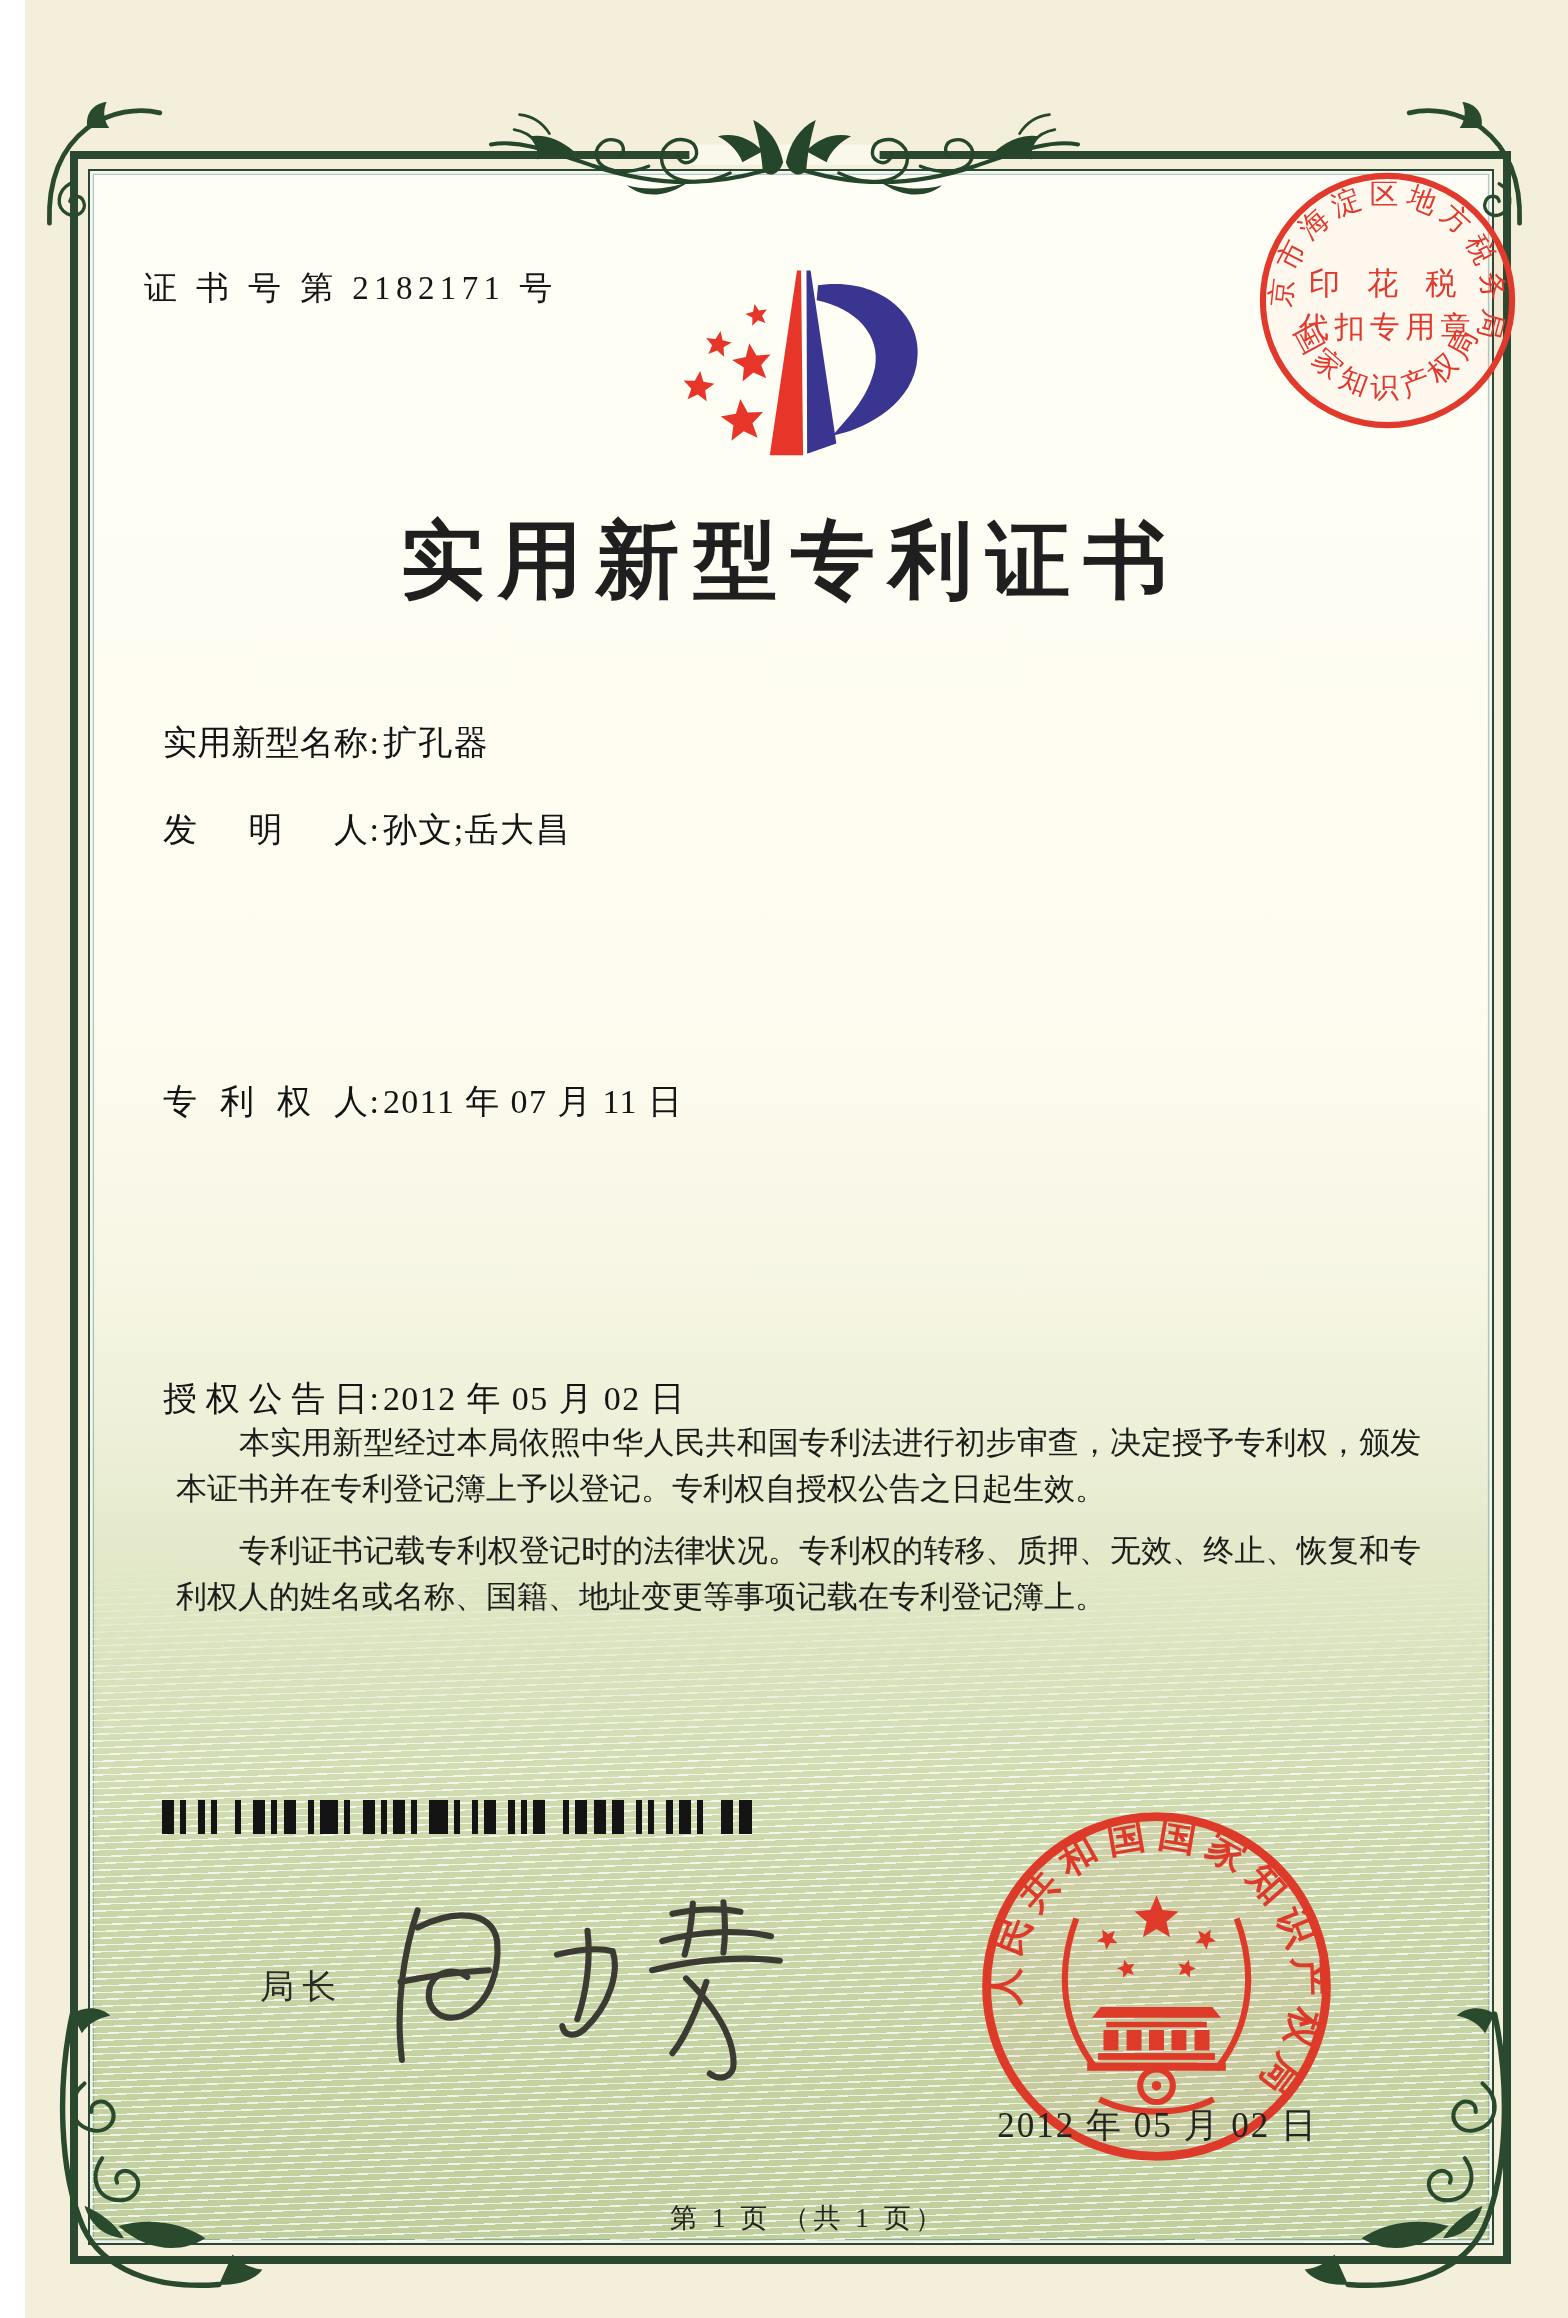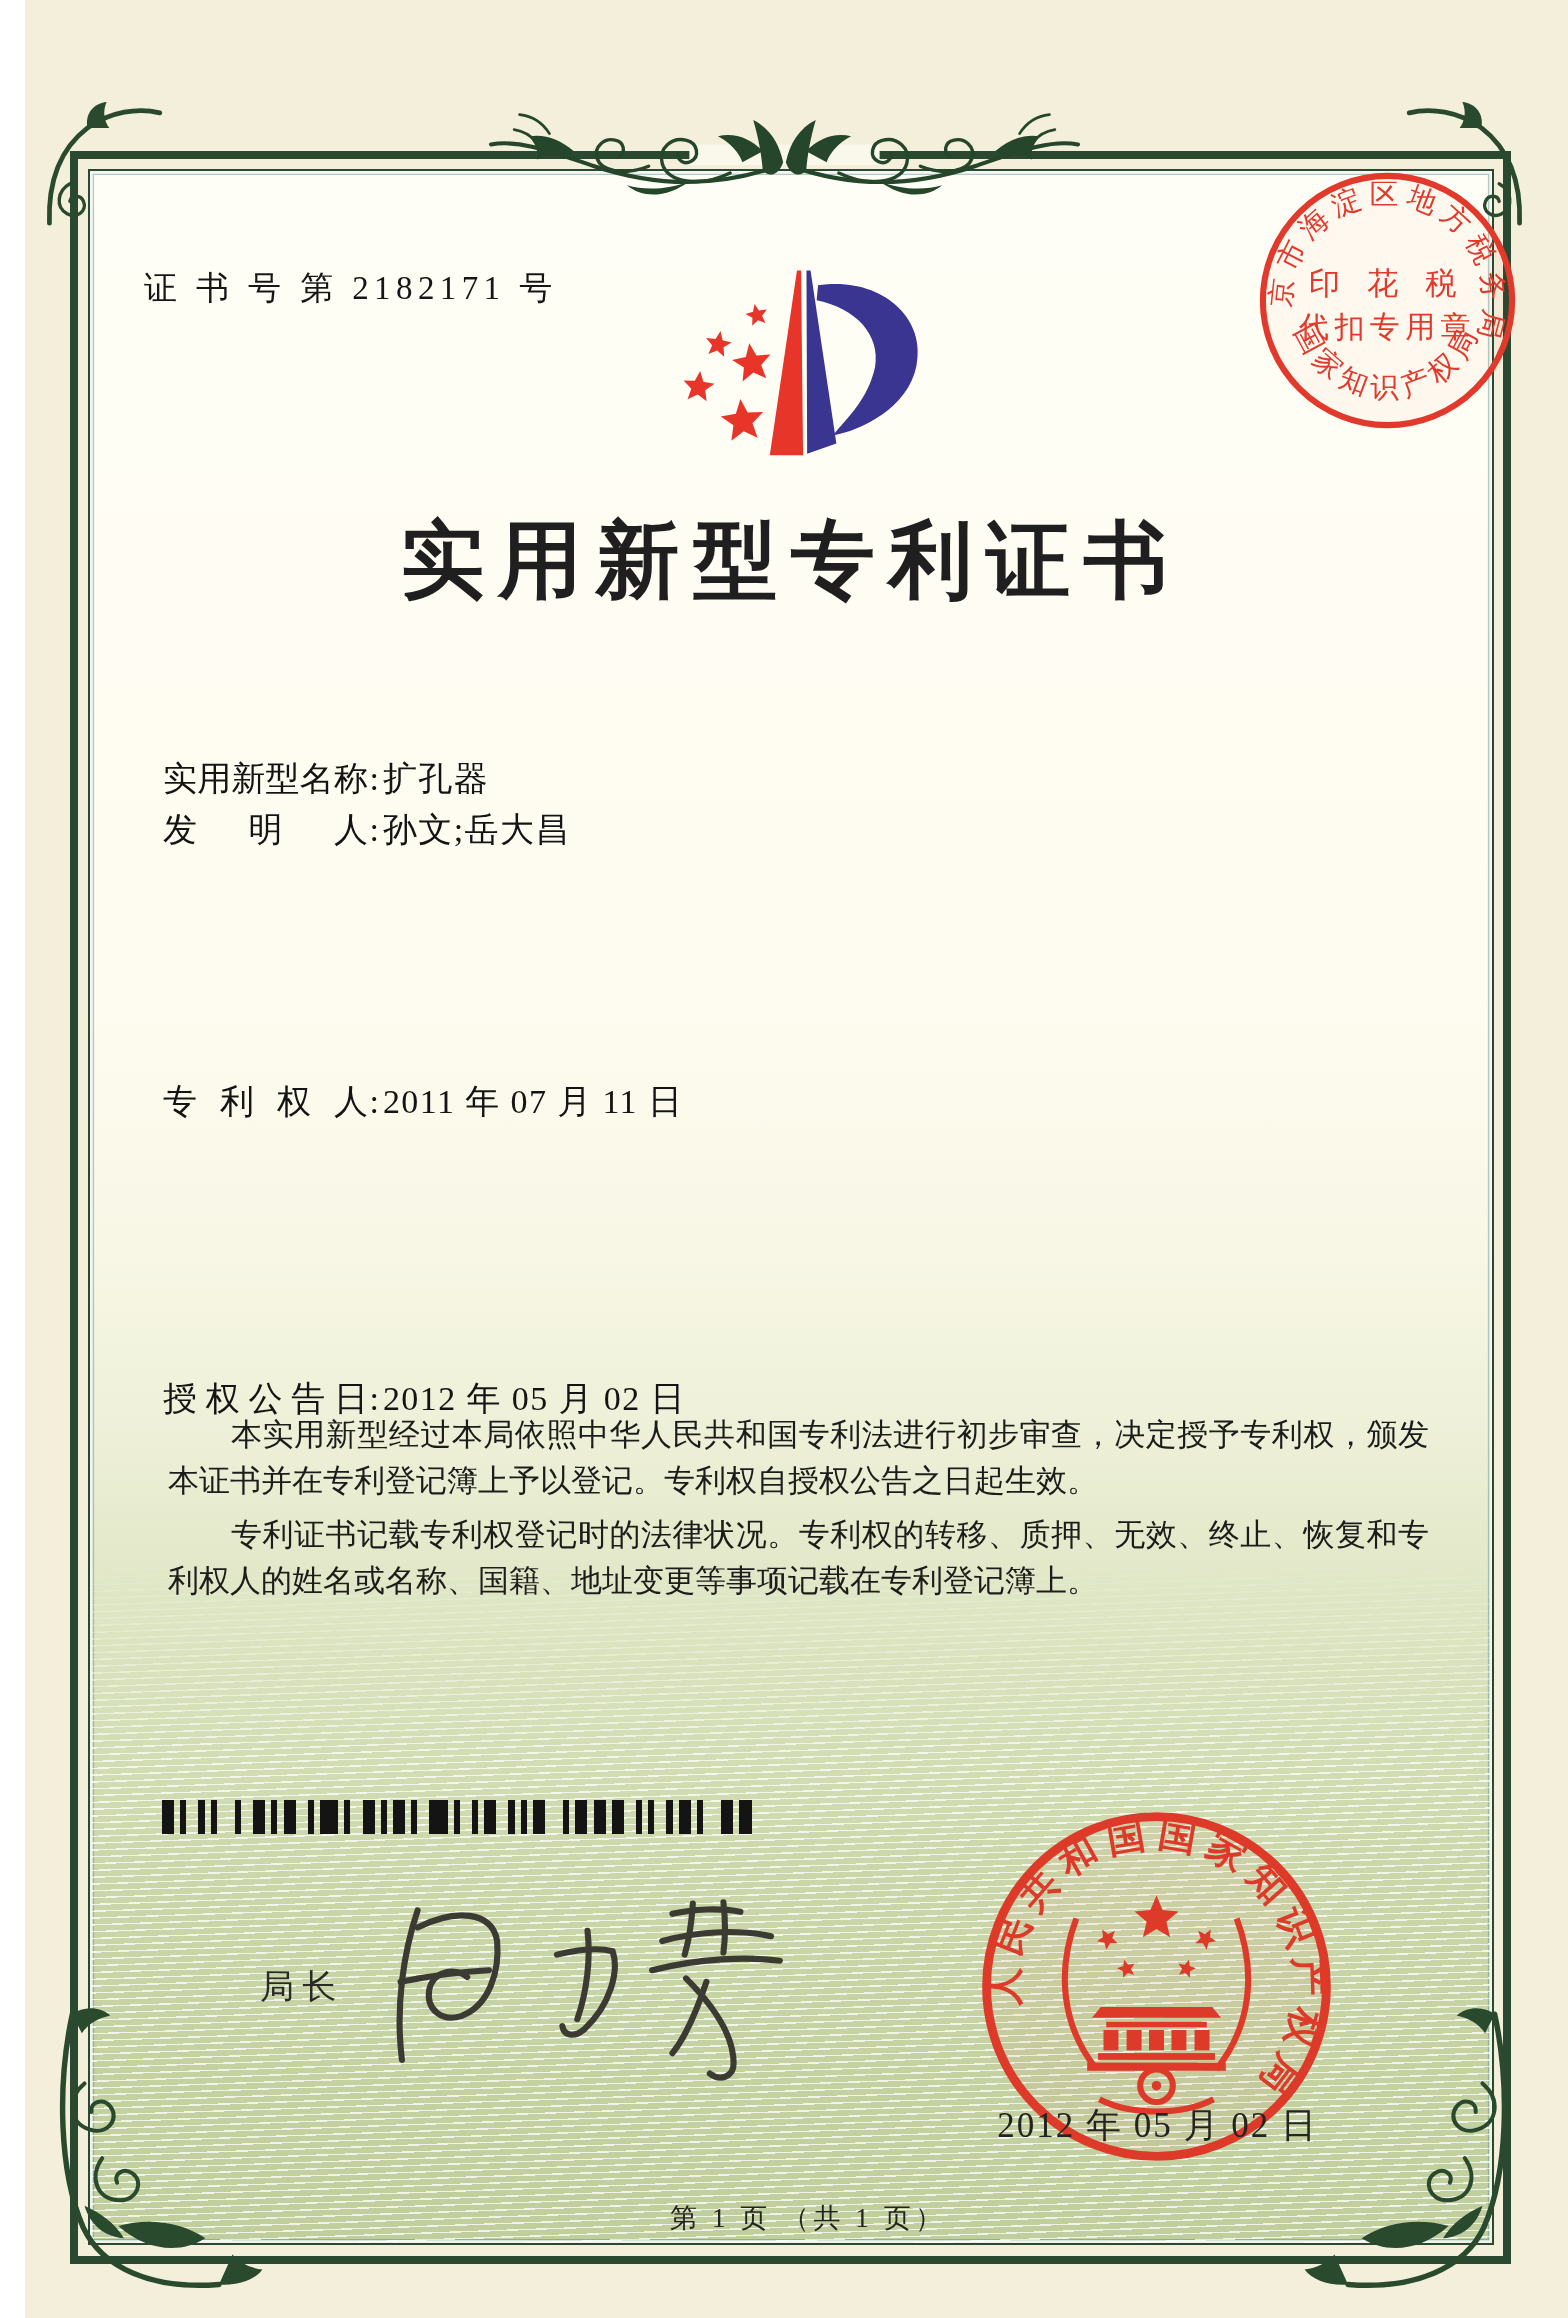--- a/index.html
+++ b/index.html
@@ -39,28 +39,28 @@
 
   .doc-title{
     position:absolute;left:0;top:504px;width:1568px;text-align:center;
     font-size:84px;font-weight:700;letter-spacing:13.6px;text-indent:13.6px;color:#1f1f1f;
   }
 
   .field-row{position:absolute;left:163px;font-size:34px;color:#141414;white-space:nowrap;}
   .f-label{display:inline-block;width:205px;text-align:justify;text-align-last:justify;}
   .f-colon{display:inline-block;margin:0 4.1px 0 1.4px;}
   .f-value{display:inline-block;letter-spacing:1.4px;}
-  .row-0{top:756px}.row-1{top:807px}.row-2{top:957px}
+  .row-0{top:720px}.row-1{top:807px}.row-2{top:957px}
   .row-3{top:1079px}.row-4{top:1202px}.row-5{top:1376px}
 
   .body-paragraphs{
     position:absolute;left:160px;top:1404px;width:1277px;
     font-size:31px;line-height:46px;color:#1c1c1a;text-align:justify;
   }
-  .body-paragraphs p{margin:8px;text-indent:63px;}
+  .body-paragraphs p{margin:16px;text-indent:63px;}
 
   .barcode{
     position:absolute;left:162px;top:1800px;width:590px;height:34px;
     display:flex;align-items:stretch;
   }
   .barcode .bar{height:100%;}
 
   .sig-role{
     position:absolute;left:260px;top:1964px;
     font-size:34px;letter-spacing:8.2px;color:#2a2a26;

